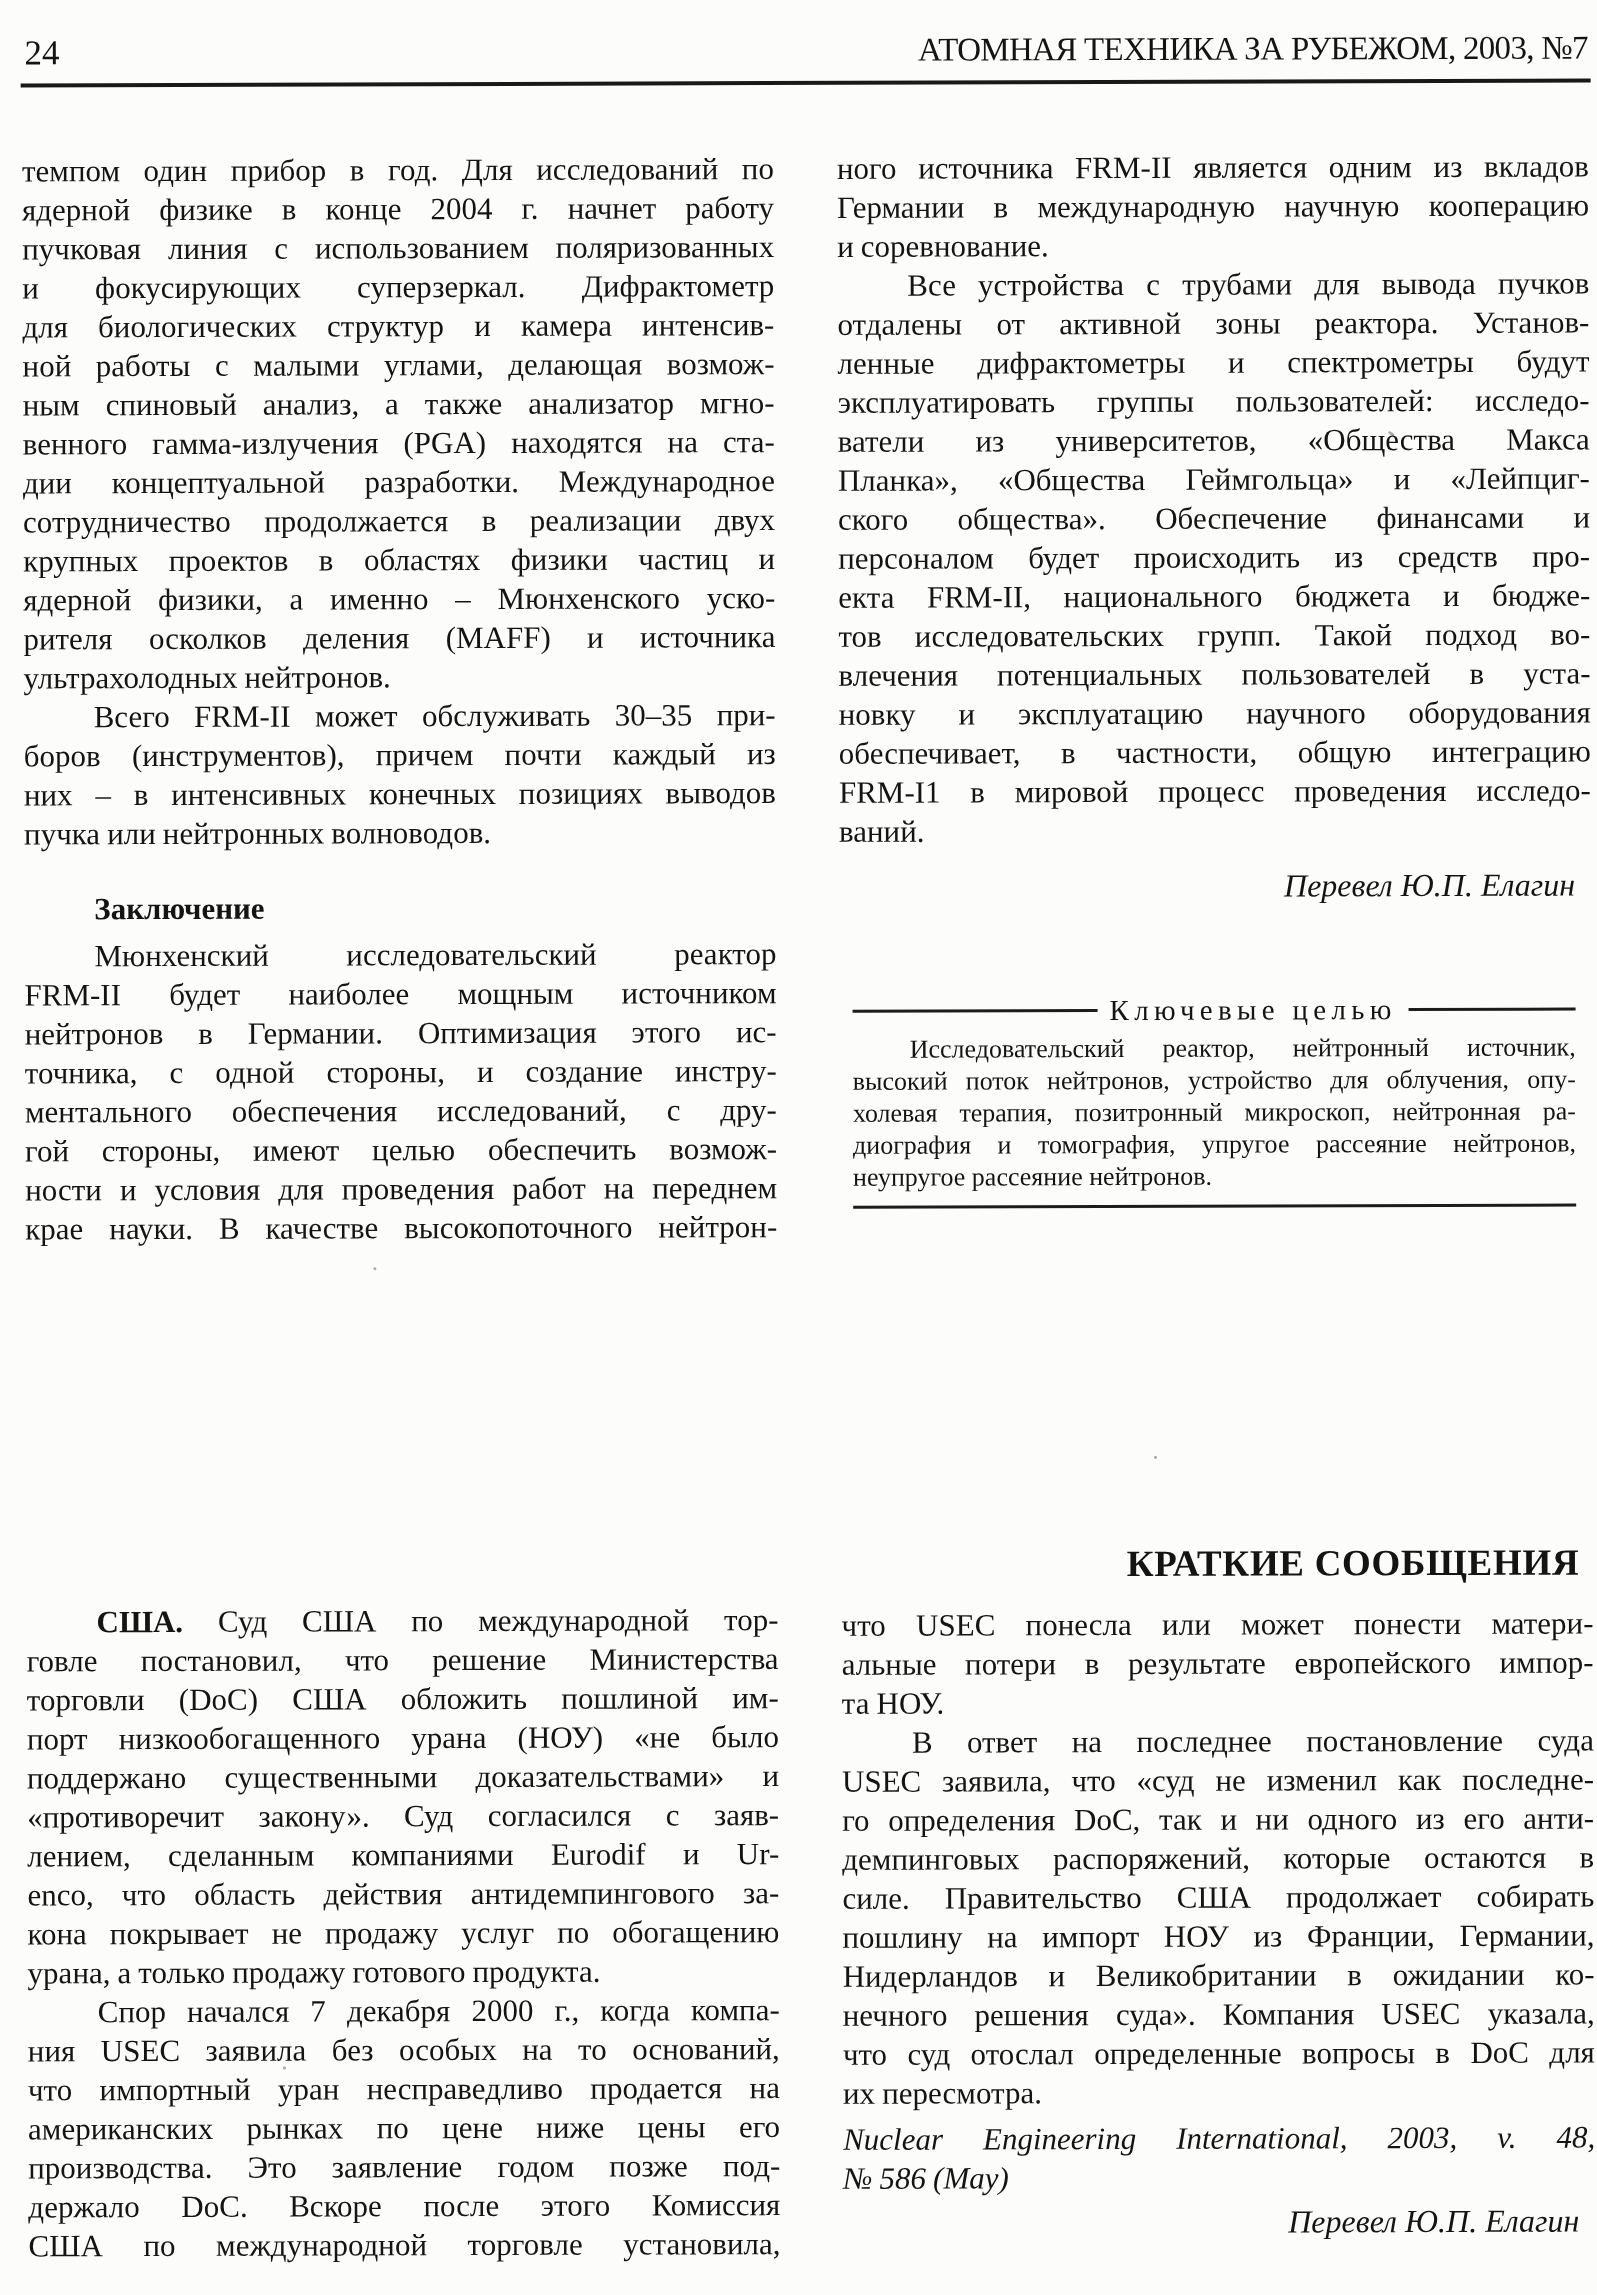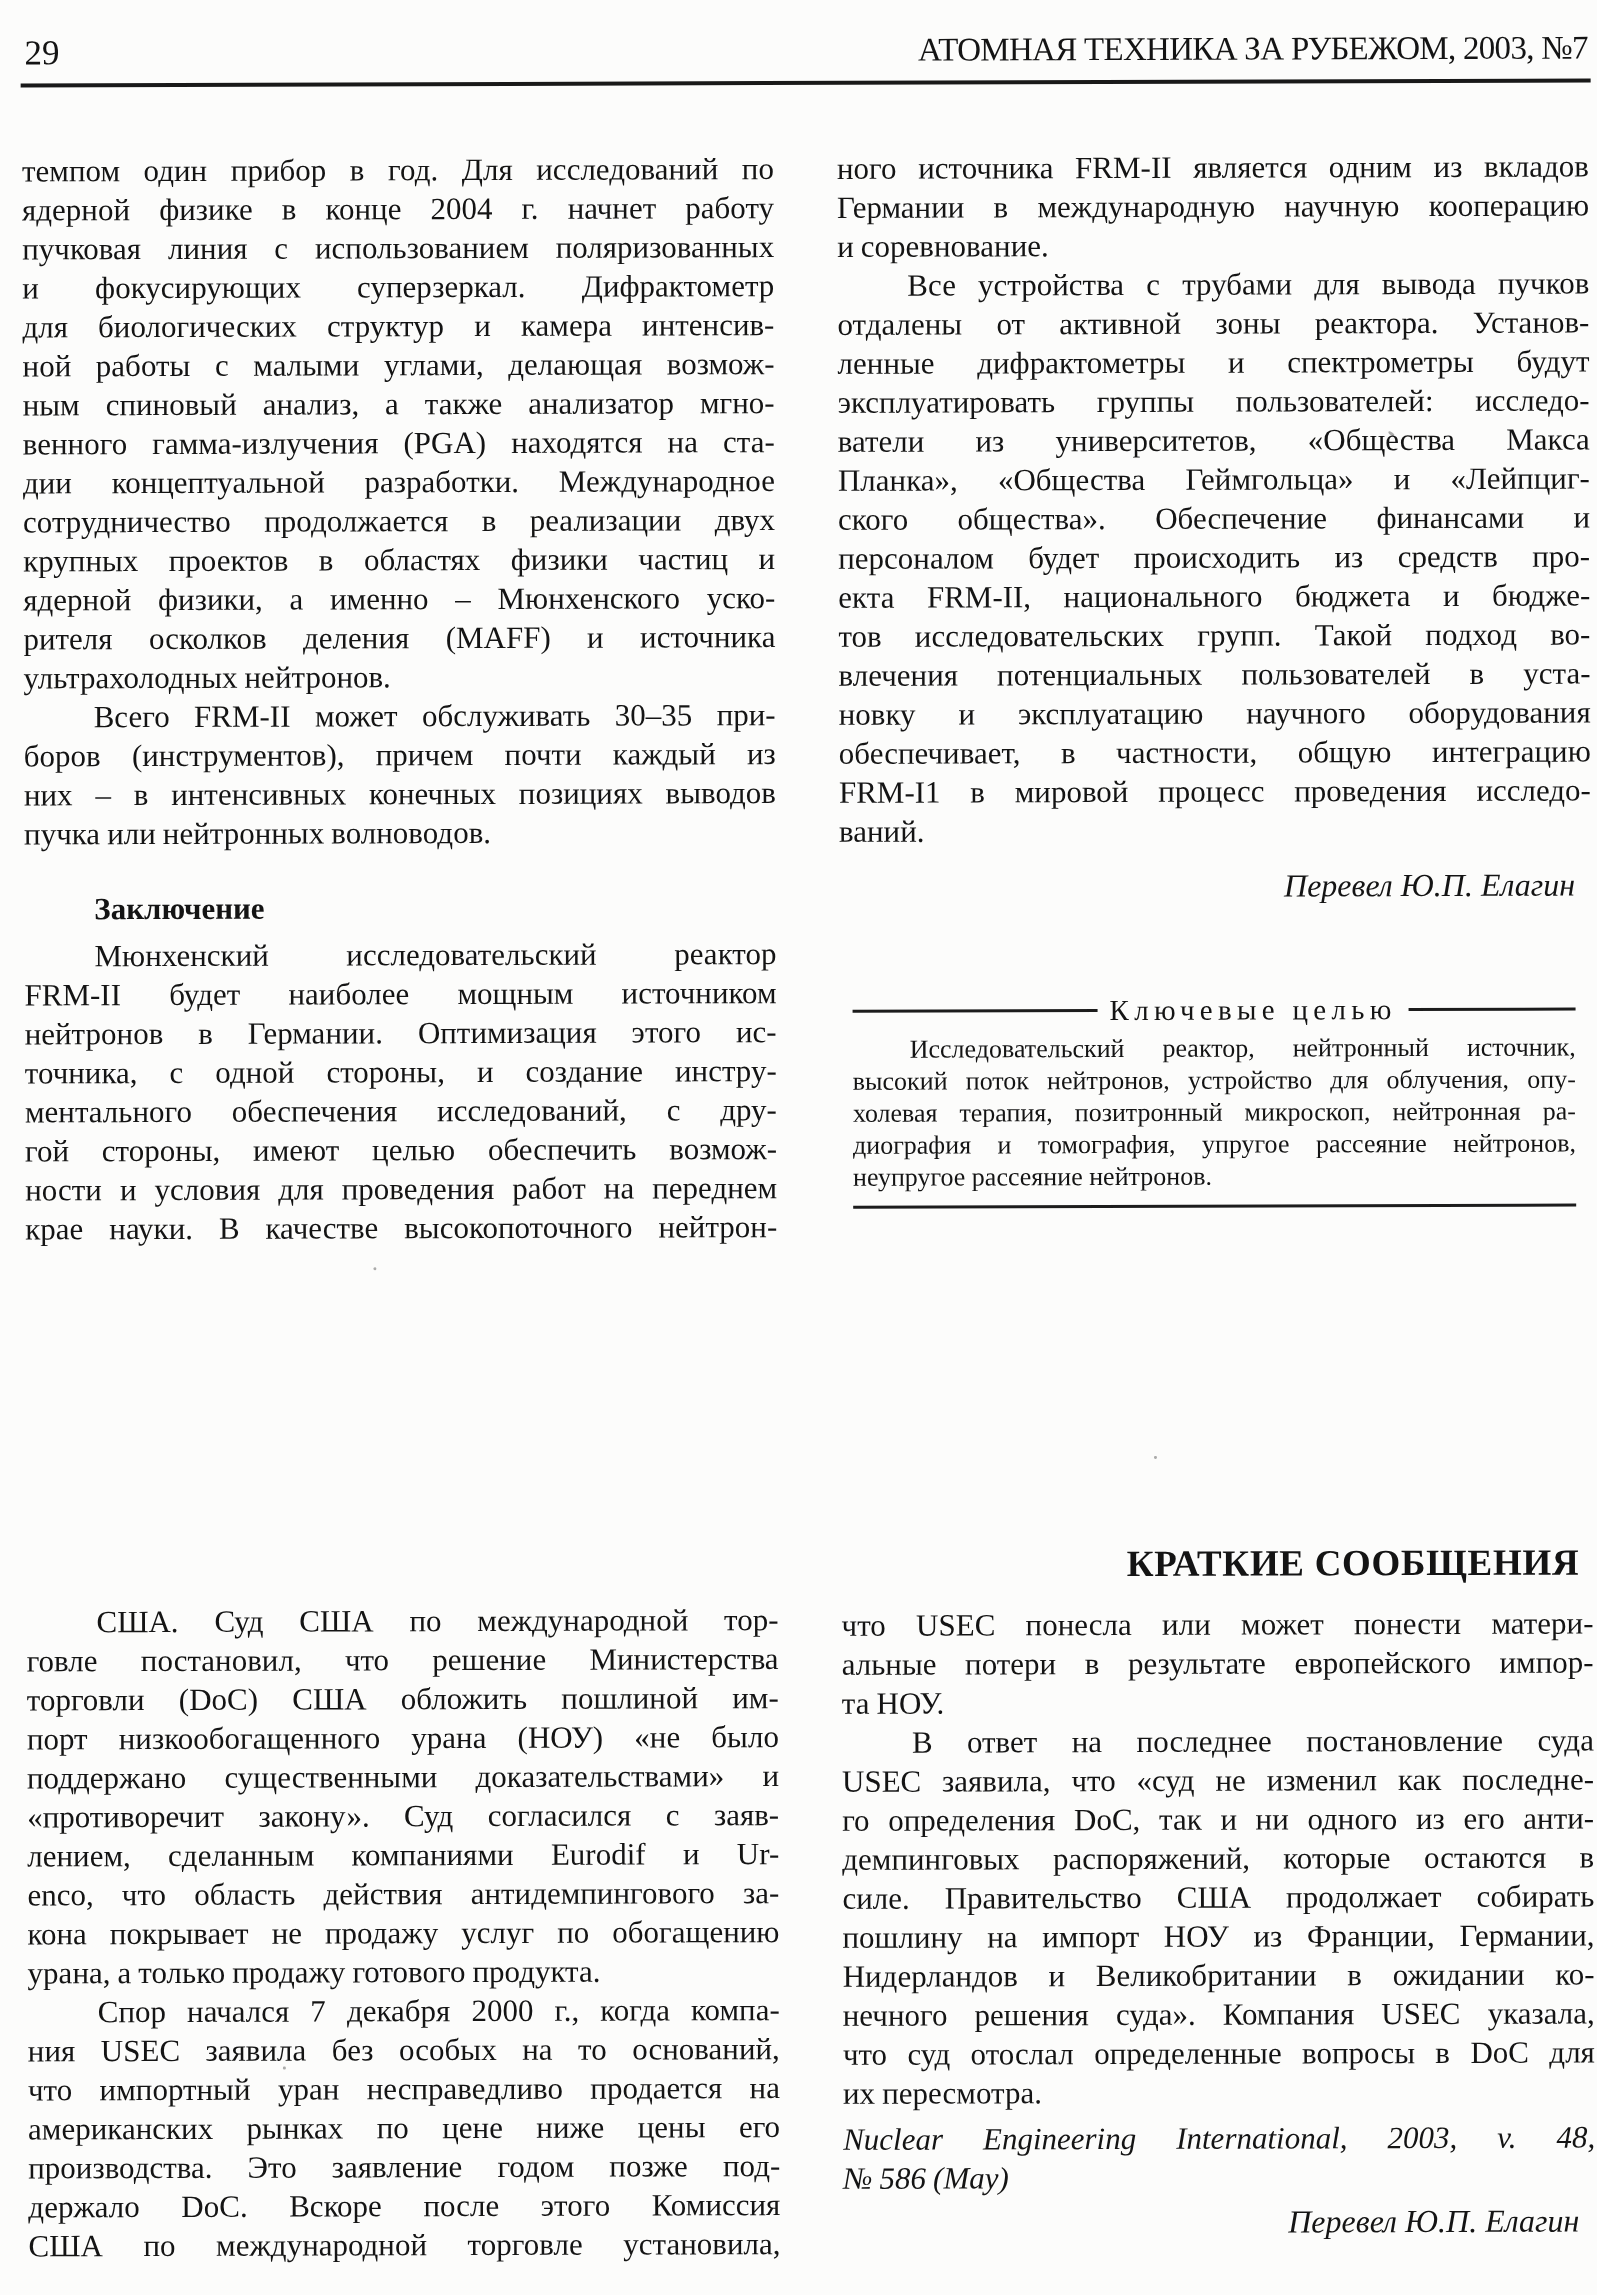--- a/index.html
+++ b/index.html
@@ -82,30 +82,30 @@
     position:absolute;left:840px;top:1545px;width:738px;
     text-align:right;font-weight:bold;
     font-size:37px;line-height:40px;letter-spacing:0.7px;
   }
   
   #reference{
     margin-top:6.7px;
     text-align:right;font-style:italic;
     font-size:31px;line-height:40px;
   }
-  .usa-lead{font-weight:normal;margin-top:32px;}
+  .usa-lead{font-weight:bold;margin-top:32px;}
   .speck{position:absolute;background:rgba(20,20,20,0.35);border-radius:50%;}
 </style>
 </head>
 <body>
 
 <div class="page">
   <div class="sheet">
 
-    <div class="page-number">29</div>
+    <div class="page-number">24</div>
 
     <div class="journal-title">АТОМНАЯ ТЕХНИКА ЗА РУБЕЖОМ, 2003, №7</div>
 
     <div class="header-rule"></div>
 
     <div id="left-top" class="colblock">
       <div>
           <div class="tline">темпом один прибор в год. Для исследований по</div>
           <div class="tline">ядерной физике в конце 2004 г. начнет работу</div>
           <div class="tline">пучковая линия с использованием поляризованных</div>

